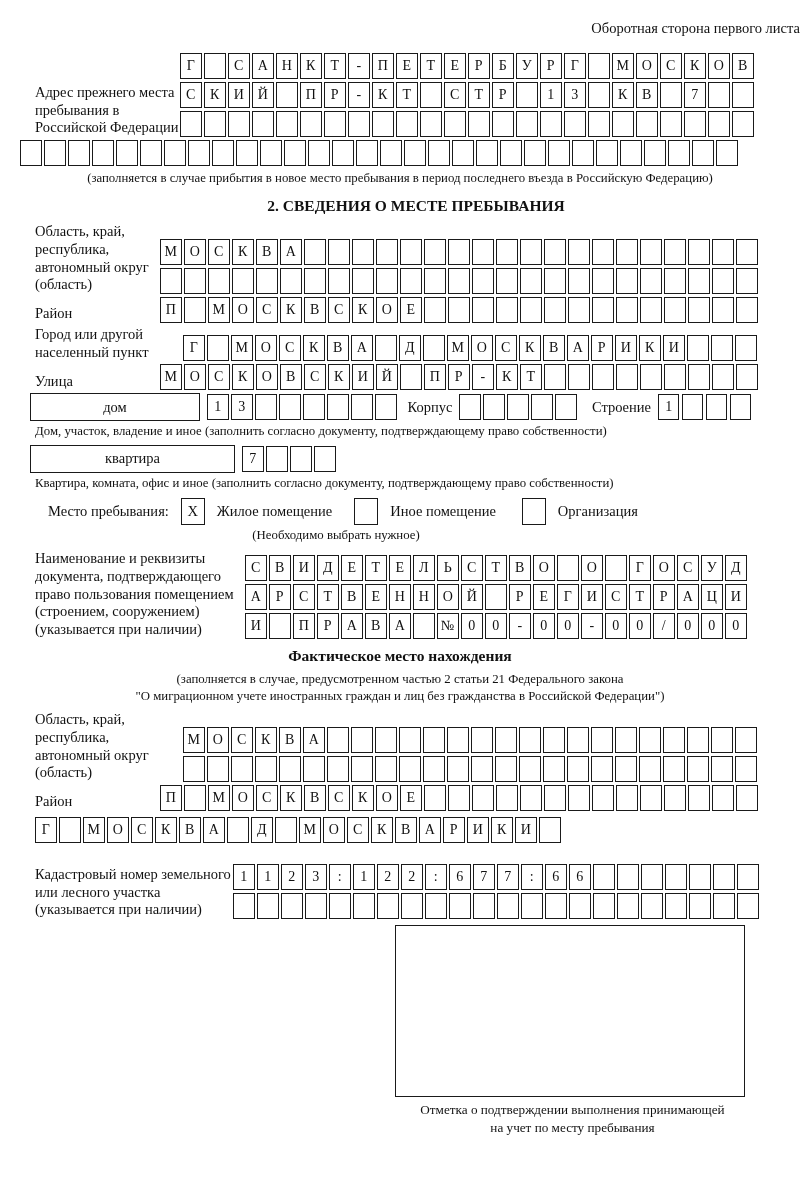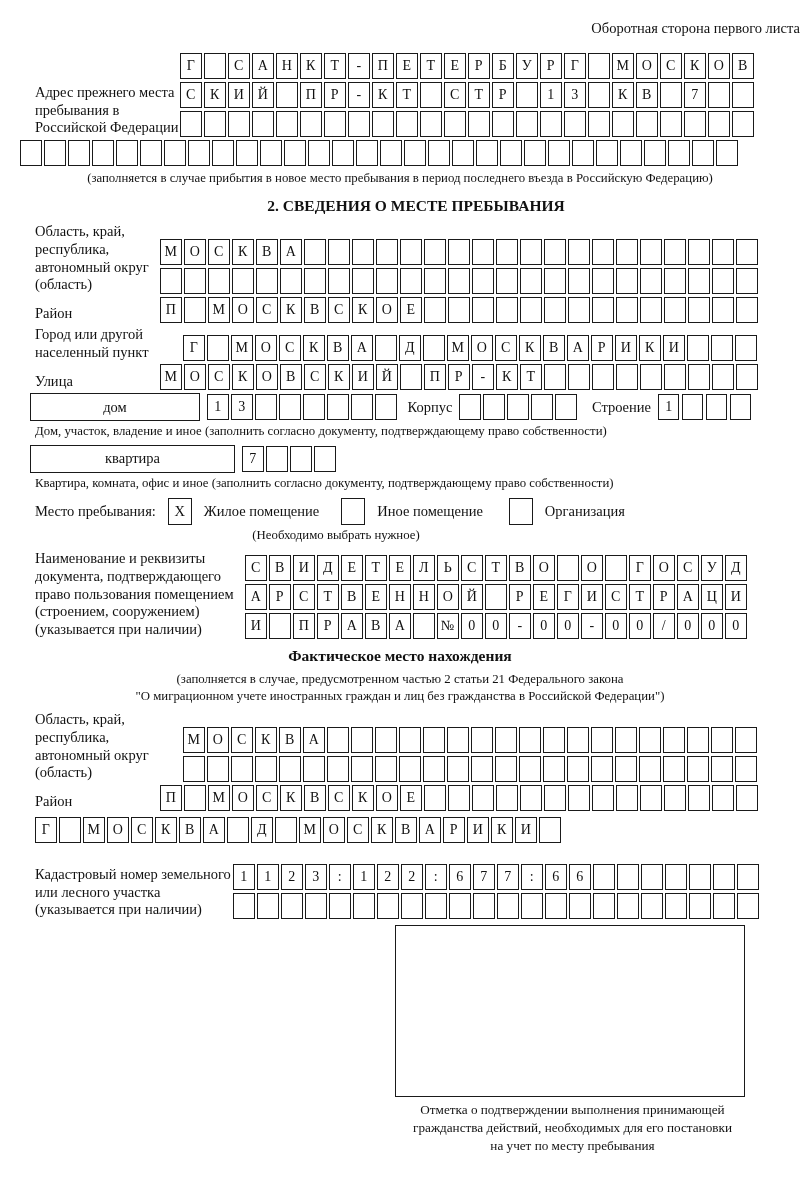--- a/index.html
+++ b/index.html
@@ -10,21 +10,21 @@
         display:flex;align-items:center;justify-content:center;font-size:14px;line-height:1;background:#fff;}
   .rowstack{display:flex;flex-direction:column;gap:3px;}
   .frow{display:flex;align-items:flex-end;padding-left:35px;margin-bottom:3px;}
   .flabel{font-size:14.5px;line-height:1.22;flex:0 0 auto;}
   .caption{font-size:12.8px;line-height:1.35;}
   .center{text-align:center;}
   .sec-title{font-weight:bold;font-size:15.5px;text-align:center;}
   .bigbox{box-sizing:border-box;border:1.6px solid #1a1a1a;height:28px;display:flex;align-items:center;justify-content:center;font-size:14.5px;}
   .inline-row{display:flex;align-items:center;padding-left:30px;margin-bottom:2px;gap:7px;}
   .chk{box-sizing:border-box;width:24px;height:27px;border:1.6px solid #1a1a1a;display:flex;align-items:center;justify-content:center;font-size:14.5px;}
-  .stay-row{display:flex;align-items:center;padding-left:35px;gap:12px;margin-top:6px;}
+  .stay-row{display:flex;align-items:center;padding-left:48px;gap:12px;margin-top:6px;}
   .stamp-box{box-sizing:border-box;margin-left:395px;margin-top:6px;width:350px;height:172px;border:1.7px solid #1a1a1a;}
   .stamp-caption{margin-left:375px;width:395px;text-align:center;font-size:13.2px;line-height:1.38;margin-top:4px;}
   .mt2{margin-top:2px;}.mt4{margin-top:4px;}.mt6{margin-top:6px;}.mt8{margin-top:8px;}
   .mt10{margin-top:10px;padding-left:32px;}.mt16{margin-top:16px;}
 </style>
 </head>
 <body>
 
 <div class="hdr-note">Оборотная сторона первого листа</div>
 
@@ -598,15 +598,14 @@
         <span class="cell"></span>
         <span class="cell"></span>
         <span class="cell"></span>
       </div>
   </div>
 </div>
 
 <div class="stamp-box"></div>
 <div class="stamp-caption">
   <div>Отметка о подтверждении выполнения принимающей</div>
-  <div>гражданства действий, необходимых для его постановки</div>
   <div>на учет по месту пребывания</div>
 </div>
 
 </body></html>

